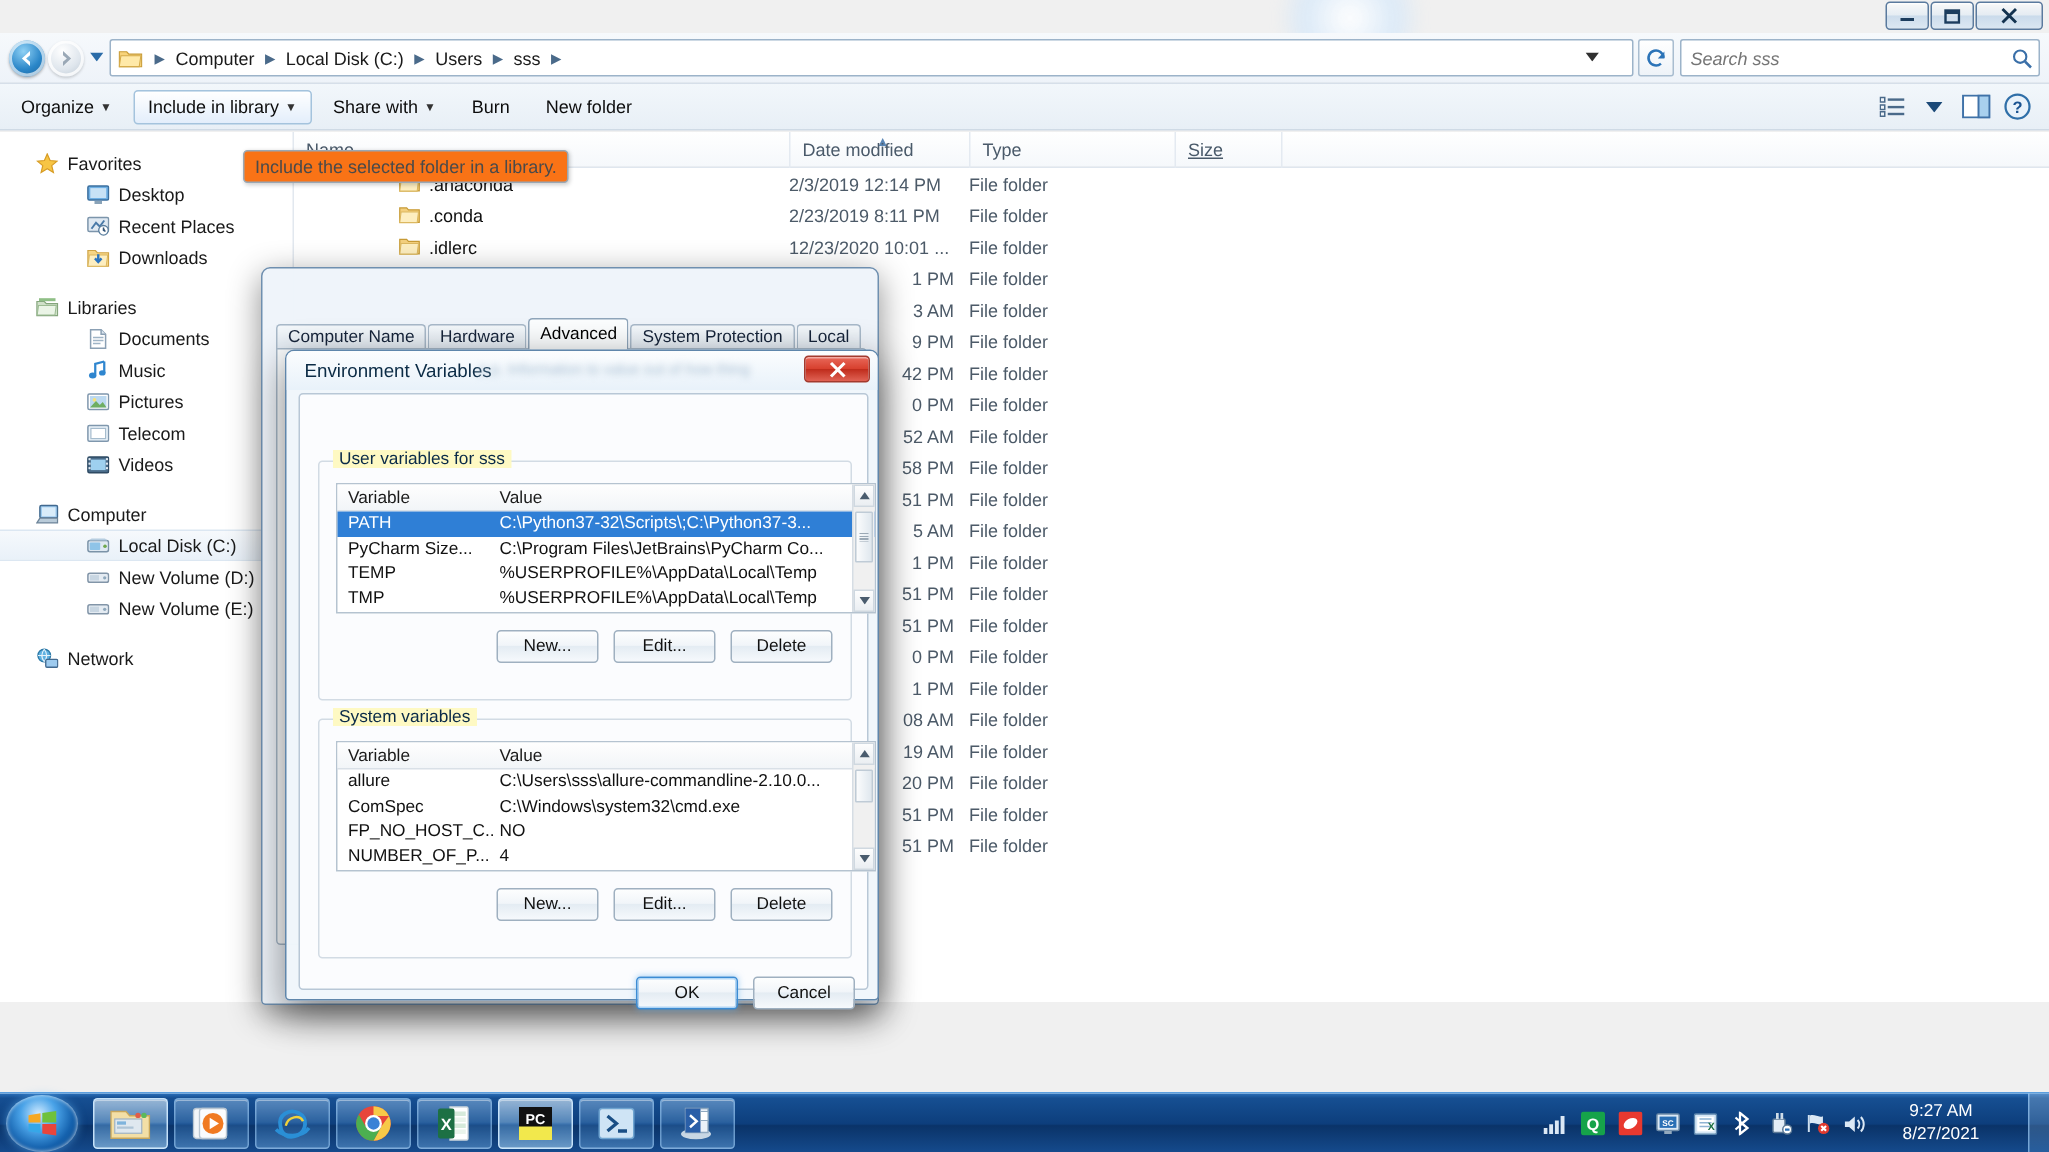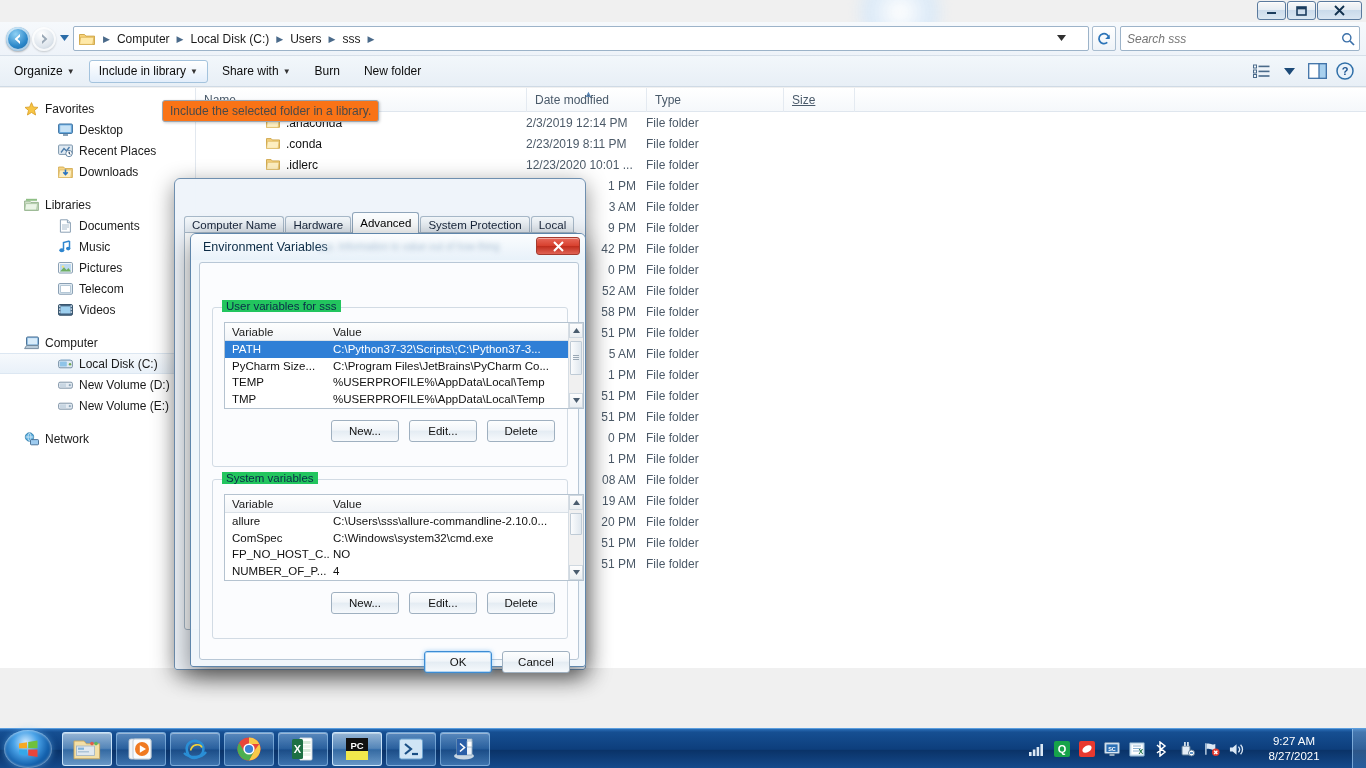--- a/index.html
+++ b/index.html
@@ -262,21 +262,21 @@
     box-shadow: inset 0 1px 0 rgba(255,255,255,0.45);
   }
   .ev-body {
     position: absolute; left: 8px; top: 28px; width: 380px; height: 398px;
     background: #fbfcfe; border: 1px solid #b8c7d6; border-radius: 3px;
   }
   .group {
     position: absolute; border: 1px solid #d2dbe4; border-radius: 3px;
   }
   .group-legend {
-    position: absolute; top: -8px; left: 9px; background: #22c55e;
+    position: absolute; top: -8px; left: 9px; background: #fef9c3;
     padding: 0 4px; font-size: 11.5px; color: #0a2a48;
   }
   .vartable {
     position: absolute; left: 11px; top: 14px; width: 360px;
     background: #ffffff; border: 1px solid #b5c3d0;
   }
   .vt-head {
     height: 18px; display: flex; align-items: center;
     background: linear-gradient(to bottom,#fefefe,#f2f5f8);
     border-bottom: 1px solid #d9e0e7; font-size: 11.5px; color: #1a1a1a;

